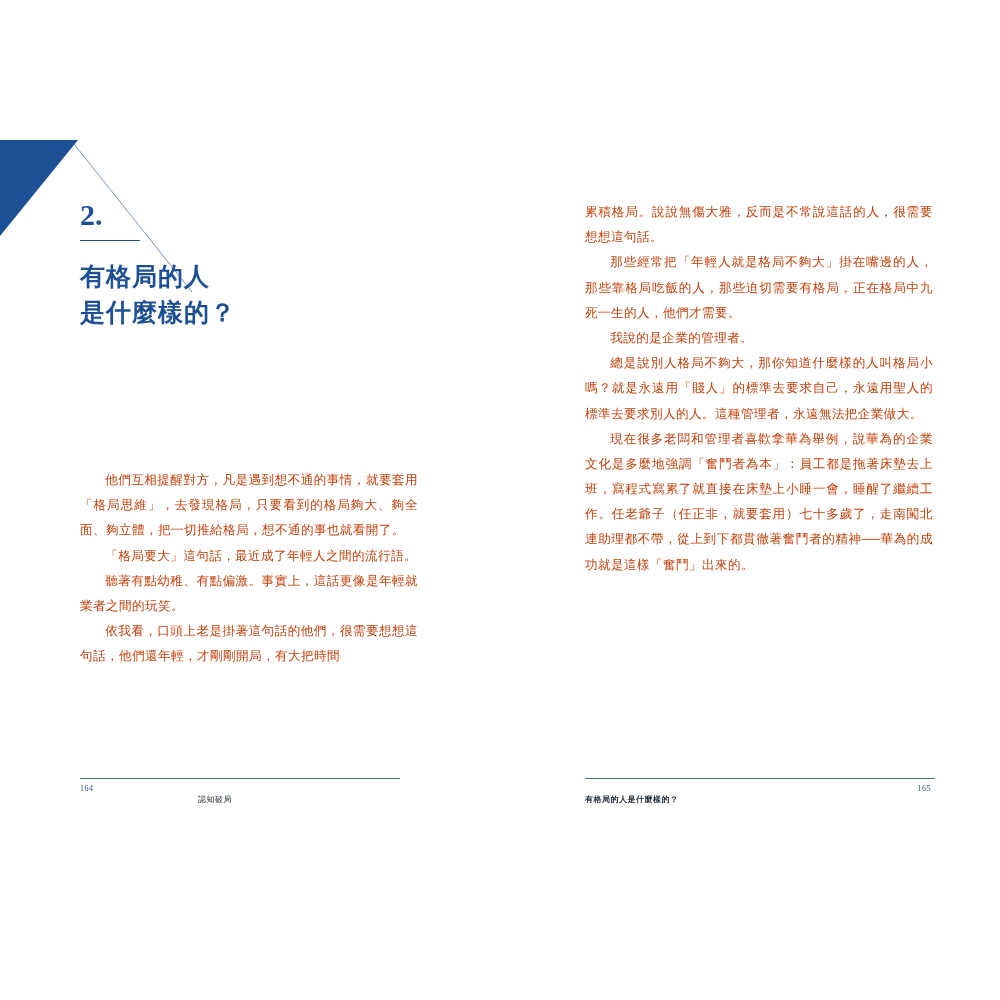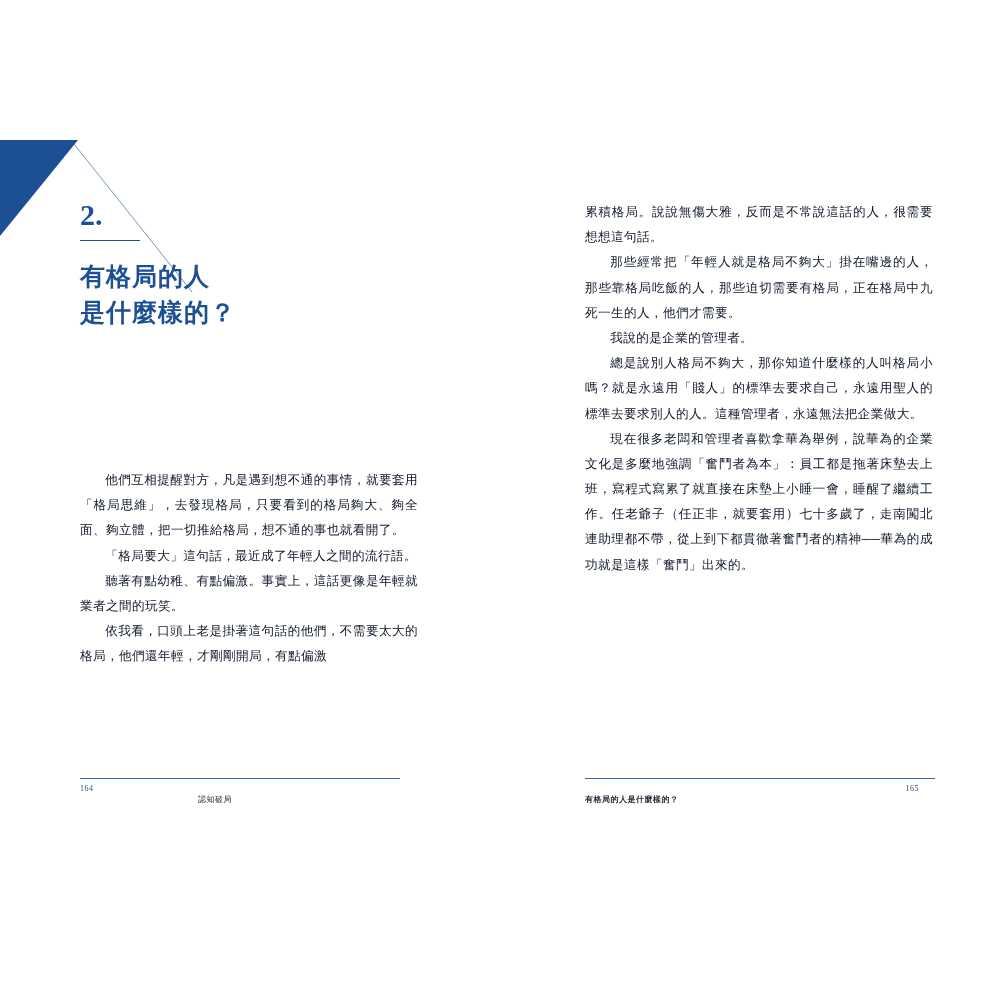--- a/index.html
+++ b/index.html
@@ -95,21 +95,21 @@
     letter-spacing: 1px;
   }
 
   .body-col {
     position: absolute;
     top: 268px;
     left: 20px;
     width: 338px;
     font-size: 12.6px;
     line-height: 2.0;
-    color: #0f172a;
+    color: #c2410c;
     letter-spacing: 0.4px;
     text-align: justify;
   }
   .body-col p {
     margin: 0;
     text-indent: 2em;
   }
 
   
   .right-page {
@@ -170,21 +170,21 @@
   .footer-left .pnum { left: 0px; }
   .footer-left .ftitle { left: 118px; font-weight: normal; }
 
   .footer-right {
     left: 585px;
     top: 778px;
     width: 350px;
   }
   .footer-right .rule { width: 350px; }
   .footer-right .ftitle { left: 0px; }
-  .footer-right .pnum { right: 16px; left: auto; }
+  .footer-right .pnum { right: 4px; left: auto; }
 
 </style>
 </head>
 <body>
 
 <div id="spread">
 
   <div class="page-spread"></div>
 
   <div class="corner-decor">
@@ -200,21 +200,21 @@
     <div class="chap-rule"></div>
     <h1 class="chap-title">
       <span>有格局的人</span><br>
       <span>是什麼樣的？</span>
     </h1>
 
     <div class="body-col">
       <p>他們互相提醒對方，凡是遇到想不通的事情，就要套用「格局思維」，去發現格局，只要看到的格局夠大、夠全面、夠立體，把一切推給格局，想不通的事也就看開了。</p>
       <p>「格局要大」這句話，最近成了年輕人之間的流行語。</p>
       <p>聽著有點幼稚、有點偏激。事實上，這話更像是年輕就業者之間的玩笑。</p>
-      <p>依我看，口頭上老是掛著這句話的他們，不需要太大的格局，他們還年輕，才剛剛開局，有點偏激</p>
+      <p>依我看，口頭上老是掛著這句話的他們，很需要想想這句話，他們還年輕，才剛剛開局，有大把時間</p>
     </div>
   </div>
 
   <div class="right-page">
     <div class="body-col">
       <p class="noindent">累積格局。說說無傷大雅，反而是不常說這話的人，很需要想想這句話。</p>
       <p>那些經常把「年輕人就是格局不夠大」掛在嘴邊的人，那些靠格局吃飯的人，那些迫切需要有格局，正在格局中九死一生的人，他們才需要。</p>
       <p>我說的是企業的管理者。</p>
       <p>總是說別人格局不夠大，那你知道什麼樣的人叫格局小嗎？就是永遠用「賤人」的標準去要求自己，永遠用聖人的標準去要求別人的人。這種管理者，永遠無法把企業做大。</p>
       <p>現在很多老闆和管理者喜歡拿華為舉例，說華為的企業文化是多麼地強調「奮鬥者為本」：員工都是拖著床墊去上班，寫程式寫累了就直接在床墊上小睡一會，睡醒了繼續工作。任老爺子（任正非，就要套用）七十多歲了，走南闖北連助理都不帶，從上到下都貫徹著奮鬥者的精神──華為的成功就是這樣「奮鬥」出來的。</p>

